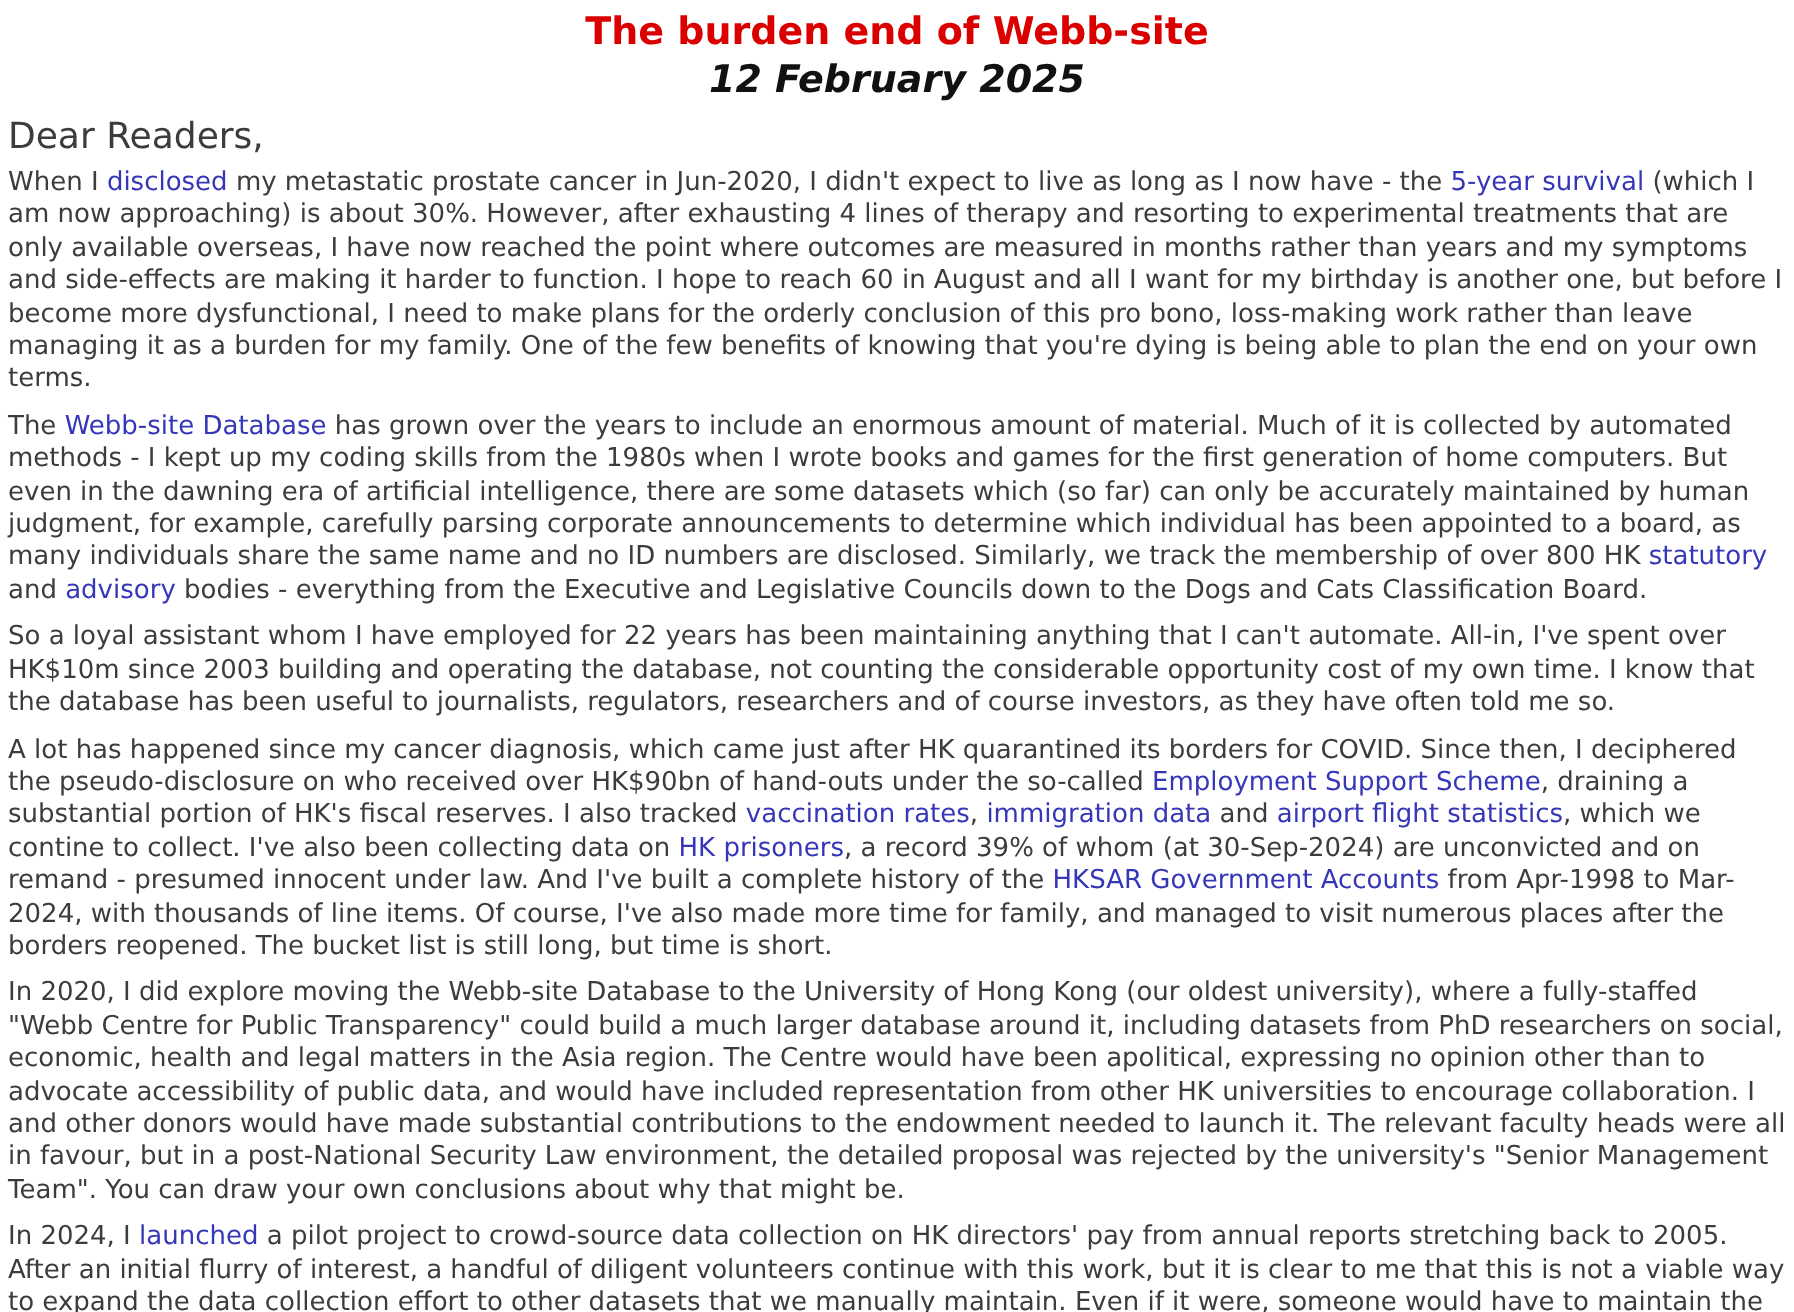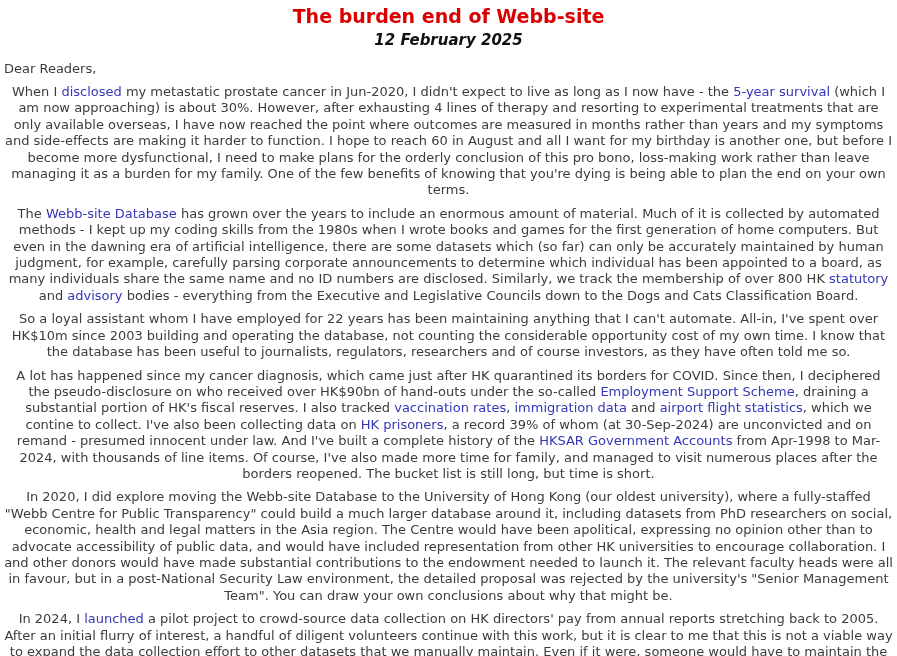--- a/index.html
+++ b/index.html
@@ -27,36 +27,36 @@
     margin: 0;
     text-align: center;
     font-size: 19px;
     line-height: 22px;
     font-weight: bold;
     color: var(--title-color);
   }
   .page-date {
     margin: 4px 0 0 0;
     text-align: center;
-    font-size: 15px;
+    font-size: 19px;
     line-height: 18px;
     font-weight: bold;
     font-style: italic;
     color: #111111;
   }
   .salutation {
     margin: 12px 0 7px 0;
-    font-size: 13px;
+    font-size: 18px;
     line-height: 16px;
   }
   .article-body p.para {
     margin: 7px 0;
     font-size: 13px;
     line-height: 16.4px;
-    text-align: center;
+    text-align: left;
   }
   .article-body a {
     color: var(--link-color);
     text-decoration: none;
     cursor: pointer;
   }
 </style>
 </head>
 <body>
 

